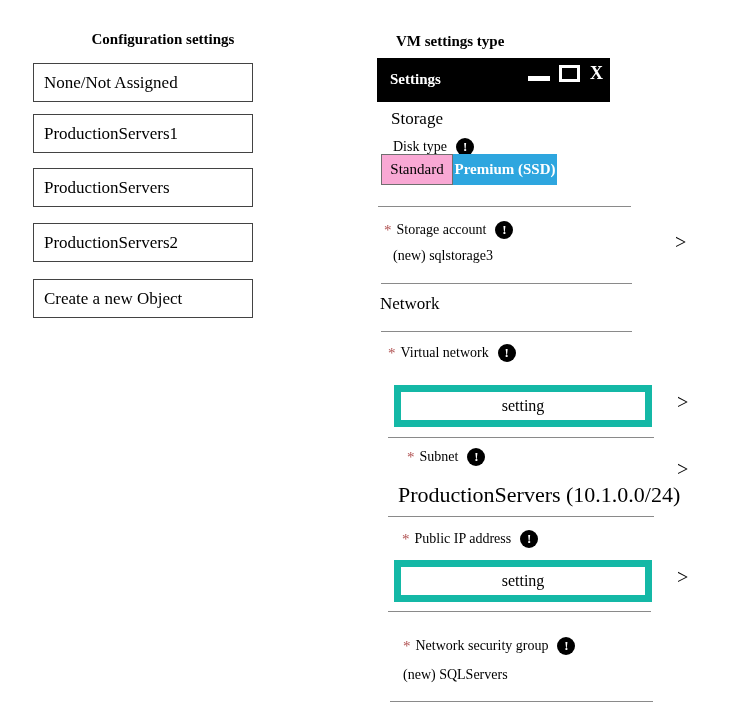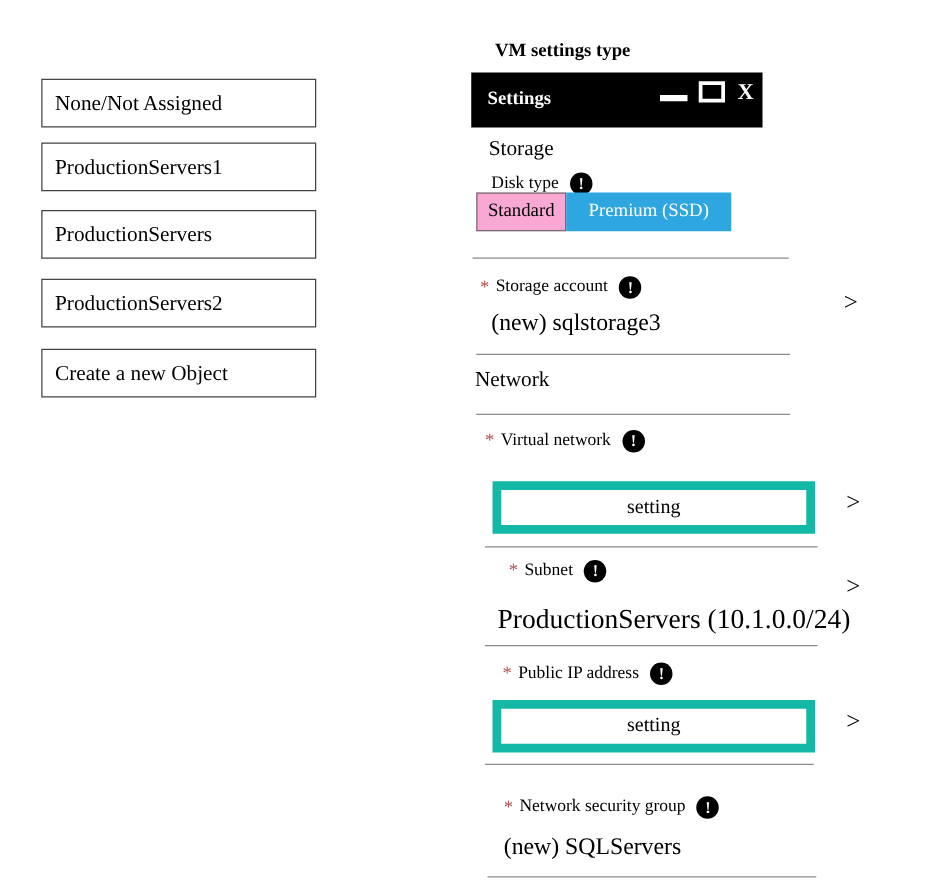--- a/index.html
+++ b/index.html
@@ -46,40 +46,40 @@
     margin-left:9px; display:inline-block; flex:0 0 auto;
   }
 
   .disk-type-row { left:393px; top:138px; }
   .toggle { left:381px; top:154px; display:flex; height:31px; }
   .toggle-standard {
     width:72px; border:1px solid #6f6f6f; background:#f9a8d4;
     font-size:15px; display:flex; align-items:center; justify-content:center; cursor:pointer;
   }
   .toggle-premium {
-    width:132px; background:#2ea6df; color:#fff;
-    font-size:15px; display:flex; align-items:center; justify-content:center; cursor:pointer;
+    width:104px; background:#2ea6df; color:#fff;
+    font-size:15px; display:flex; align-items:center; justify-content:center; cursor:pointer;font-weight:bold;
   }
 
   .hline { height:1px; background:#8a8a8a; }
   .hr-1 { left:378px; top:206px; width:253px; }
   .hr-2 { left:381px; top:283px; width:251px; }
   .hr-3 { left:381px; top:331px; width:251px; }
   .hr-4 { left:388px; top:437px; width:266px; }
   .hr-5 { left:388px; top:516px; width:266px; }
   .hr-6 { left:388px; top:611px; width:263px; }
   .hr-7 { left:390px; top:701px; width:263px; }
 
   .sa-row  { left:384px; top:221px; }
   .vn-row  { left:388px; top:344px; }
   .sn-row  { left:407px; top:448px; }
   .pip-row { left:402px; top:530px; }
   .nsg-row { left:403px; top:637px; }
 
-  .value { font-size:19px; }
+  .value { font-size:14px; }
   .sa-value  { left:393px; top:248px; }
   .sn-value  { left:398px; top:482px; font-size:22px; }
   .nsg-value { left:403px; top:667px; }
 
   .set-box {
     width:258px; height:42px;
     border:7px solid #14b8a6; background:#fff;
     font-size:16px; display:flex; align-items:center; justify-content:center;
     cursor:pointer;
   }
@@ -90,20 +90,21 @@
   .ch-1 { left:675px; top:232px; }
   .ch-2 { left:677px; top:392px; }
   .ch-3 { left:677px; top:459px; }
   .ch-4 { left:677px; top:567px; }
 </style>
 </head>
 <body>
 
 <div class="screen">
 
+  <div class="abs cfg-title">Configuration settings</div>
 
   <div class="abs opt opt-1">None/Not Assigned</div>
   <div class="abs opt opt-2">ProductionServers1</div>
   <div class="abs opt opt-3">ProductionServers</div>
   <div class="abs opt opt-4">ProductionServers2</div>
   <div class="abs opt opt-5">Create a new Object</div>
 
   <div class="abs vm-title">VM settings type</div>
 
   <div class="abs titlebar">

